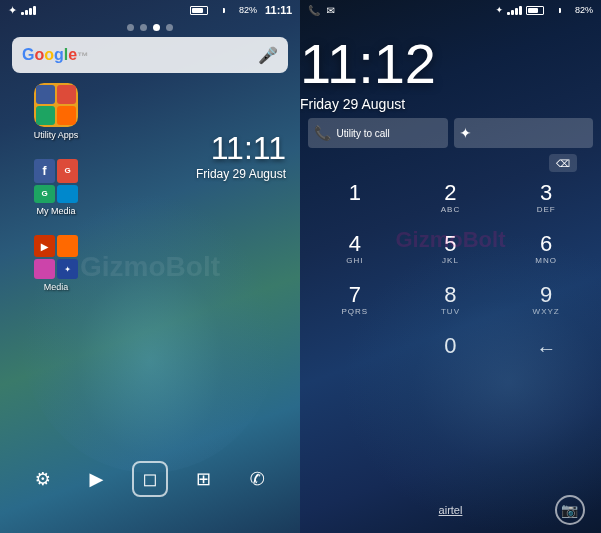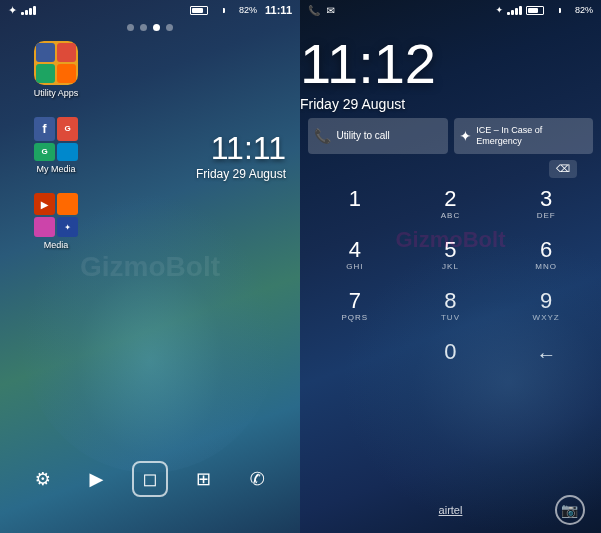--- a/index.html
+++ b/index.html
@@ -461,20 +461,26 @@
     </div>
   </div>
 
   <div class="page-dots">
     <div class="dot"></div>
     <div class="dot"></div>
     <div class="dot active"></div>
     <div class="dot"></div>
   </div>
 
+  <div class="search-bar">
+    <div class="google-logo">
+      <span class="g">G</span><span class="o1">o</span><span class="o2">o</span><span class="g2">g</span><span class="l">l</span><span class="e">e</span><span style="font-size:11px;color:#aaa;">™</span>
+    </div>
+    <span style="font-size:16px;color:#888;">🎤</span>
+  </div>
 
   <div class="desktop-grid">
     <div class="app-icon">
       <div class="app-icon-img" style="background:#e8a020; border-radius:10px; width:44px;height:44px; position:relative; overflow:hidden;">
         <div style="position:absolute;top:2px;left:2px;right:2px;bottom:2px; display:grid;grid-template-columns:1fr 1fr;gap:2px;">
           <div style="background:#3b5998;border-radius:3px;"></div>
           <div style="background:#dd4b39;border-radius:3px;"></div>
           <div style="background:#1da462;border-radius:3px;"></div>
           <div style="background:#ff6900;border-radius:3px;"></div>
         </div>
@@ -555,21 +561,20 @@
   </div>
 
 
   <div class="action-buttons">
     <div class="action-btn">
       <span style="color:#4CAF50;font-size:14px;">📞</span>
       <span class="action-btn-text">Utility to call</span>
     </div>
     <div class="action-btn ice-btn">
       <span style="color:white;font-size:14px;">✦</span>
-      <span class="action-btn-text" style="font-size:9px;line-height:1.2;">ICE – In Case of<br>Emergency</span>
     </div>
   </div>
 
   <div class="dialpad-container">
     <div class="dialpad-backspace">
       <div class="backspace-btn">⌫</div>
     </div>
     <div class="dialpad-grid">
 
       <div class="dial-key">

